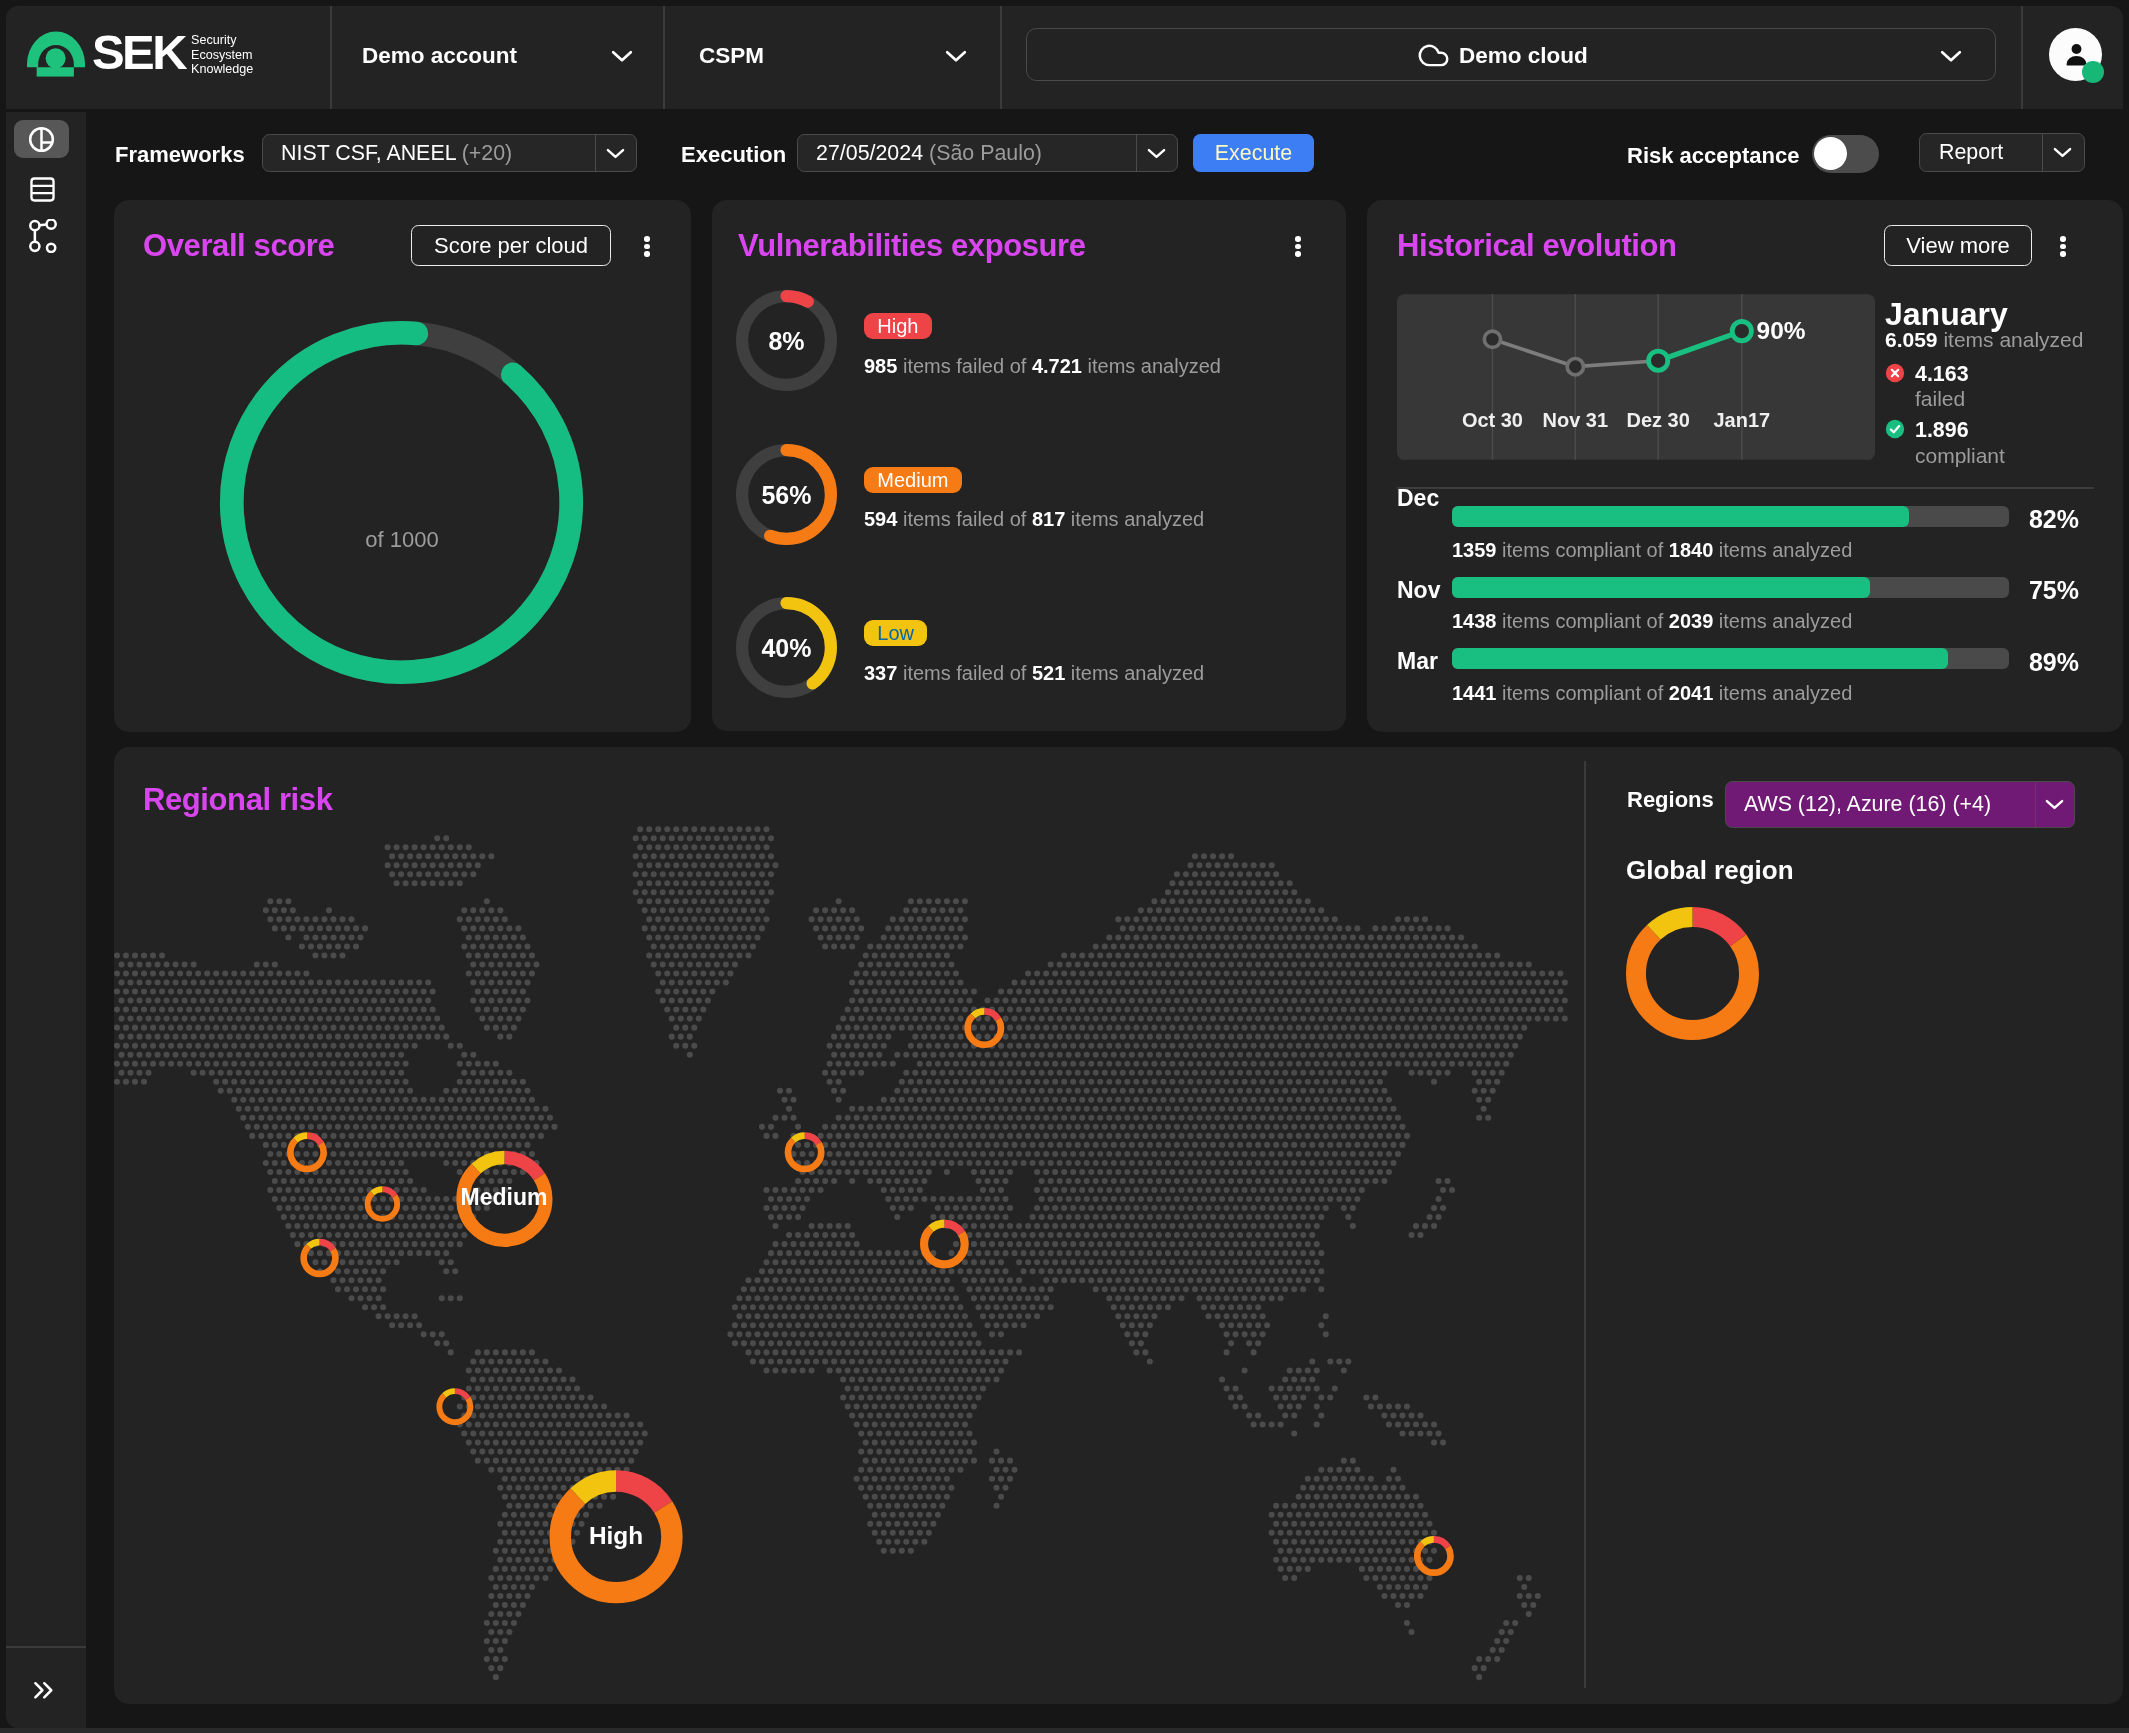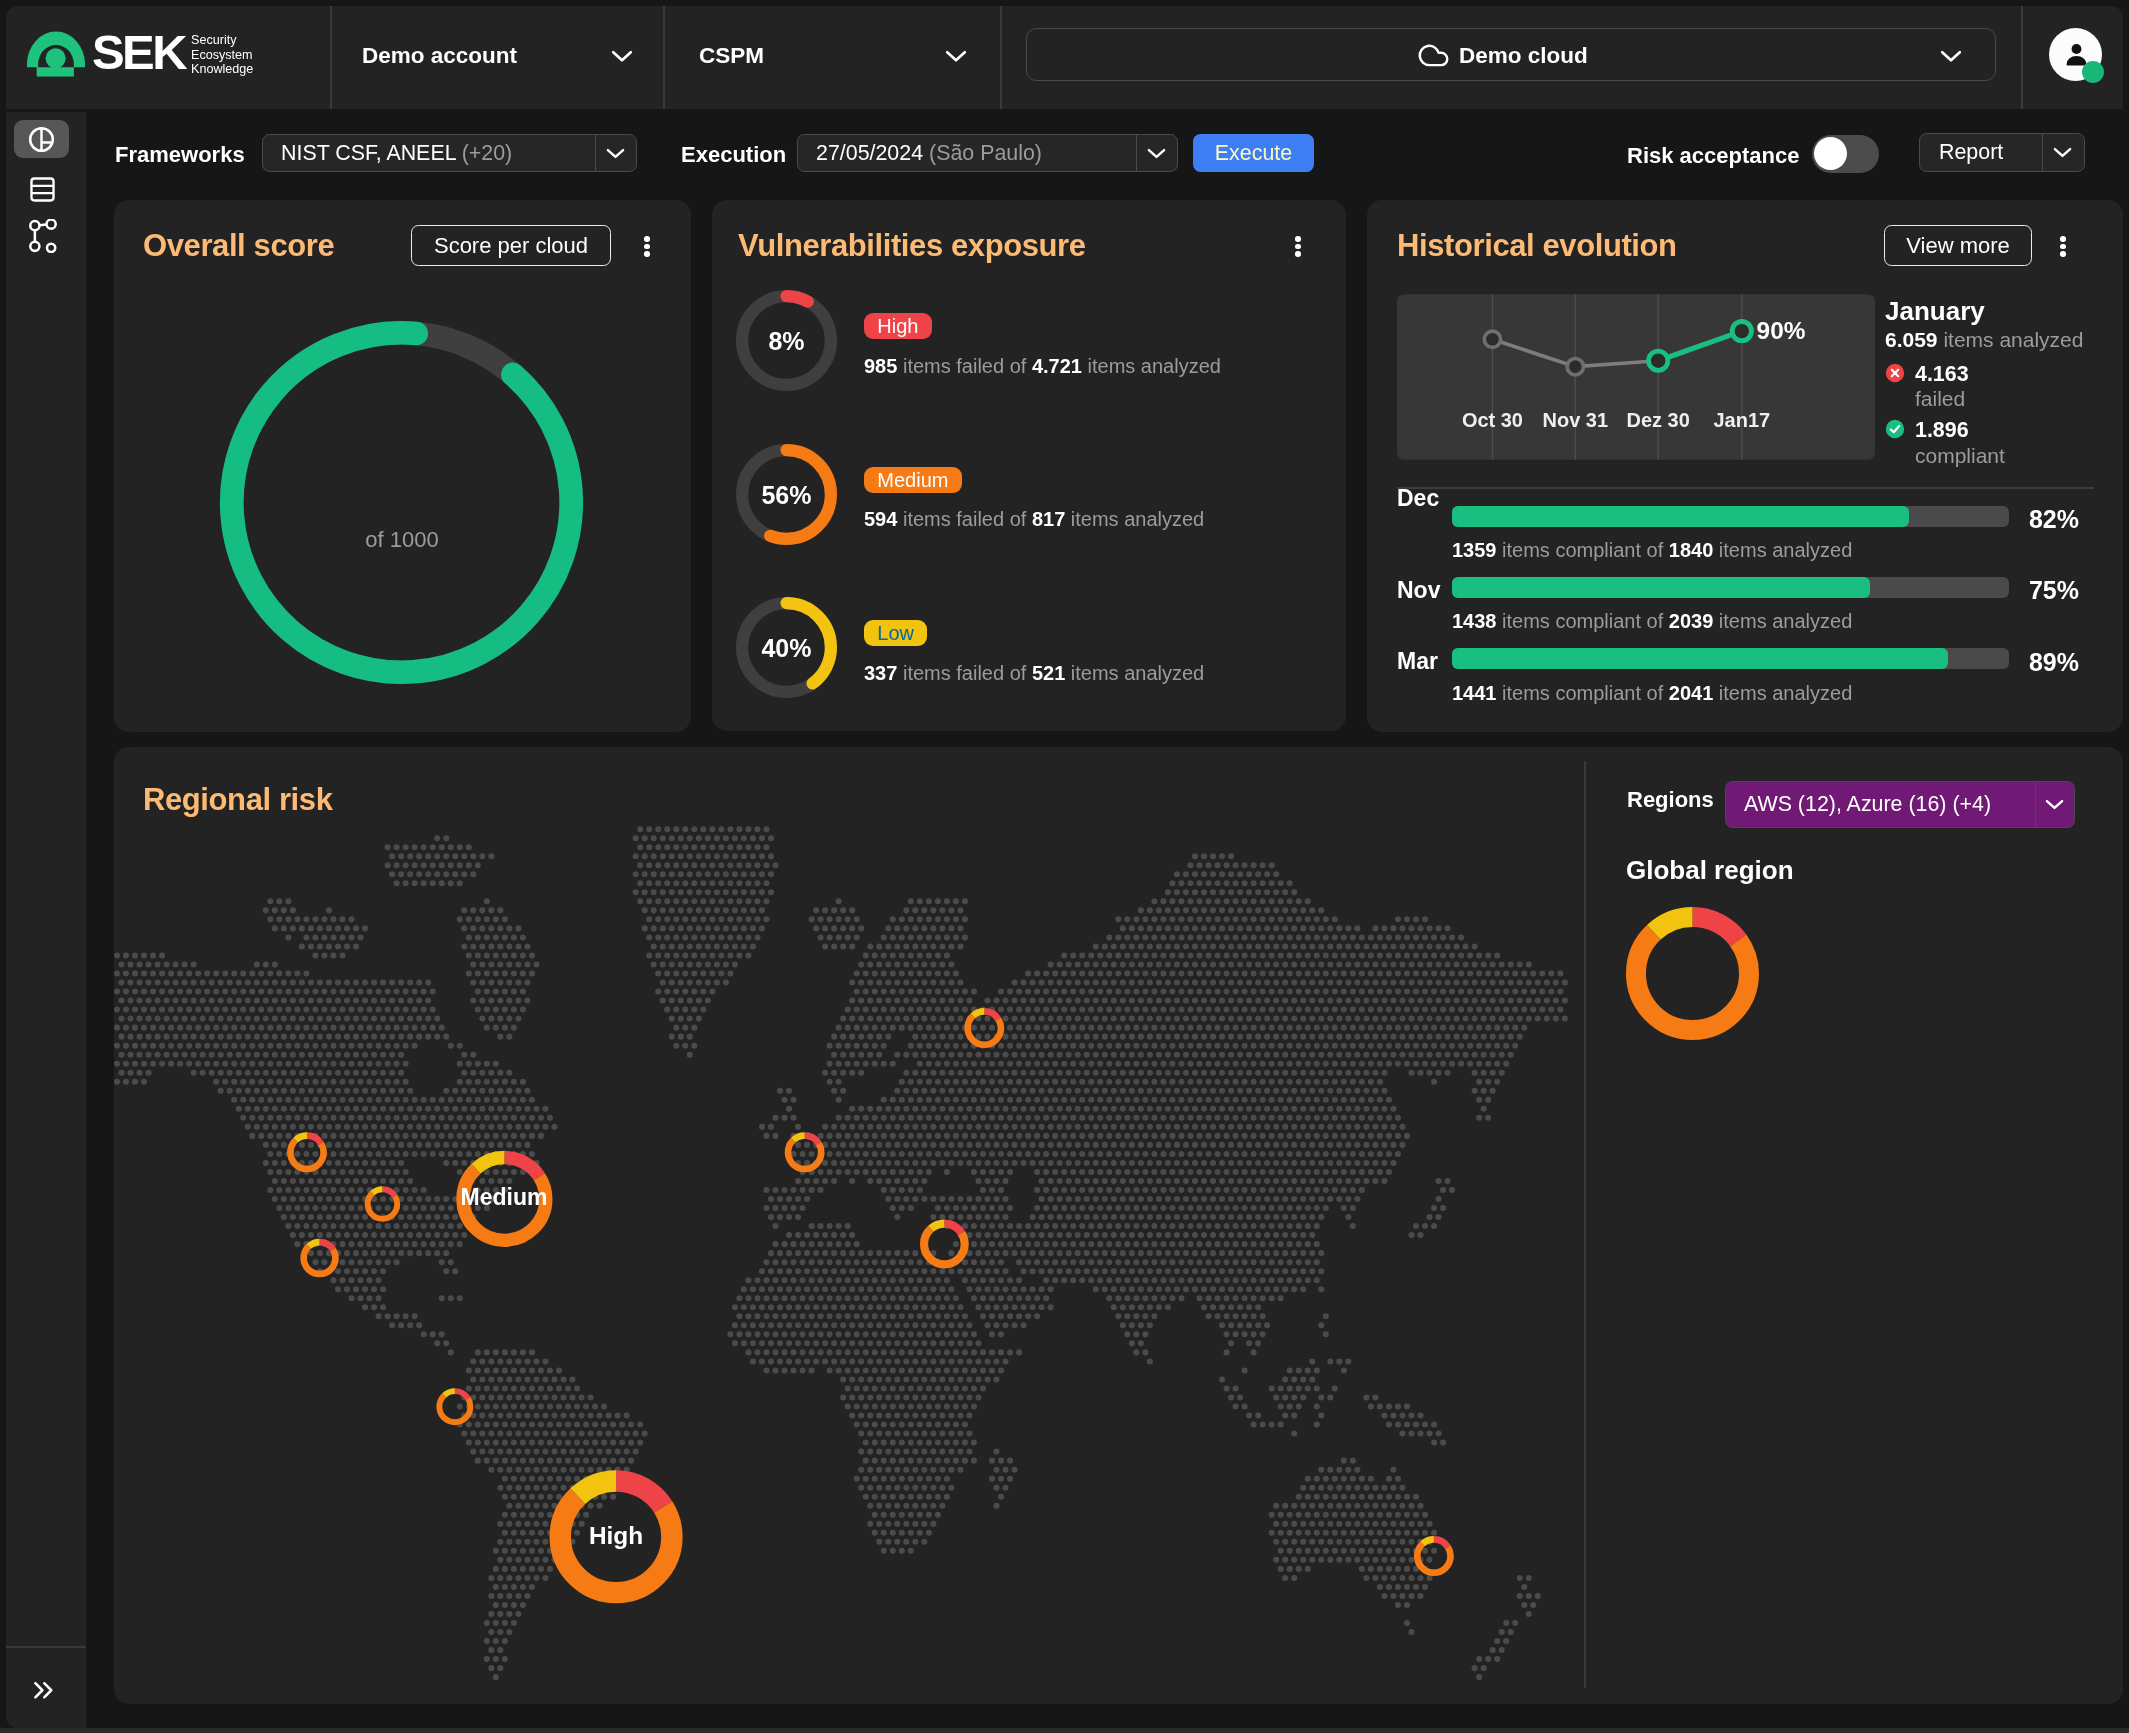--- a/index.html
+++ b/index.html
@@ -4,21 +4,21 @@
 *{margin:0;padding:0;box-sizing:border-box}
 html,body{width:2129px;height:1734px;background:#161616;font-family:"Liberation Sans",sans-serif;overflow:hidden}
 .abs{position:absolute}
 #page{position:relative;width:2129px;height:1734px;background:#161616}
 .card{position:absolute;background:#232323;border-radius:15px}
 .w{color:#fff}.g{color:#9c9c9c}
 .ddl{position:absolute;display:flex;align-items:center;border:1.5px solid #4b4b4b;border-radius:7.4px;background:#262626}
 .ddiv{width:1.5px;top:0;bottom:0;background:#4b4b4b}
 .kebab{position:absolute;width:5.2px}
 .kebab i{display:block;width:5.5px;height:5.5px;border-radius:50%;background:#fff;margin-bottom:2.1px}
-.title{position:absolute;font-weight:700;font-size:31px;color:#fdba74;letter-spacing:-0.4px}
+.title{position:absolute;font-weight:700;font-size:31px;color:#d946ef;letter-spacing:-0.4px}
 </style></head>
 <body>
 <div id="page">
 
 <div class="abs" style="left:6px;top:6px;width:2117px;height:103px;background:#232323;border-radius:12px 12px 0 0"></div>
 <div class="abs" style="left:330px;top:6px;width:1.5px;height:103px;background:#3a3a3a"></div>
 <div class="abs" style="left:663px;top:6px;width:1.5px;height:103px;background:#3a3a3a"></div>
 <div class="abs" style="left:1000px;top:6px;width:1.5px;height:103px;background:#3a3a3a"></div>
 <div class="abs" style="left:2021px;top:6px;width:1.5px;height:103px;background:#3a3a3a"></div>
 <svg class="abs" style="left:27px;top:30px" width="58" height="47" viewBox="0 0 78 63">
@@ -166,21 +166,21 @@
 <circle cx="353" cy="90" r="13" fill="#2b2b2b" stroke="#19bf81" stroke-width="6.5"></circle>
 <circle cx="466" cy="50" r="13" fill="#2b2b2b" stroke="#19bf81" stroke-width="6.5"></circle>
 <g fill="#efefef" font-size="27" font-weight="600" text-anchor="middle" font-family="Liberation Sans">
 <text x="129" y="180">Oct 30</text>
         <text x="241" y="180">Nov 31</text>
         <text x="353" y="180">Dez 30</text>
         <text x="466" y="180">Jan17</text>
       </g>
 <text x="486" y="60" fill="#fff" font-size="33" font-weight="600" font-family="Liberation Sans">90%</text>
 </svg>
-<div class="abs w" style="left:1885px;top:296px;font-size:26px;font-weight:700">January</div>
+<div class="abs w" style="left:1885px;top:296px;font-size:32px;font-weight:700">January</div>
 <div class="abs" style="left:1885px;top:328px;font-size:21px;color:#9c9c9c"><b class="w">6.059</b> items analyzed</div>
 <svg class="abs" style="left:1885px;top:363px" width="20" height="20" viewBox="0 0 24 24">
       <circle cx="12" cy="12" r="11" fill="#ee4347"></circle>
       <path d="M8.2 8.2 L15.8 15.8 M15.8 8.2 L8.2 15.8" stroke="#fff" stroke-width="2.6" stroke-linecap="round"></path>
     </svg>
 <div class="abs w" style="left:1915px;top:362px;font-size:21.4px;font-weight:600">4.163</div>
 <div class="abs g" style="left:1915px;top:387px;font-size:21px">failed</div>
 <svg class="abs" style="left:1885px;top:419px" width="20" height="20" viewBox="0 0 24 24">
       <circle cx="12" cy="12" r="11" fill="#19bf81"></circle>
       <path d="M7 12.5 L10.5 16 L17 8.5" stroke="#fff" stroke-width="2.6" fill="none" stroke-linecap="round" stroke-linejoin="round"></path>

